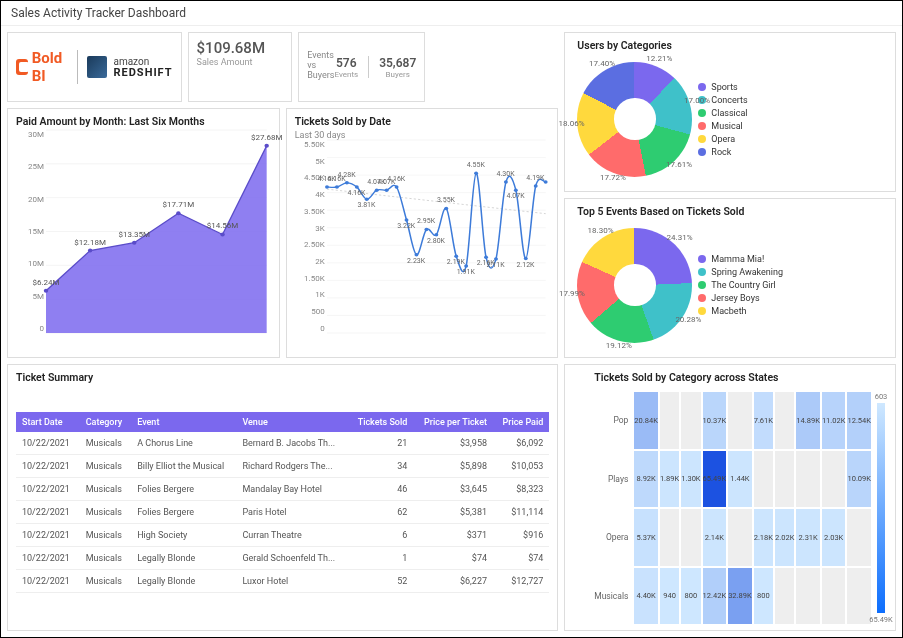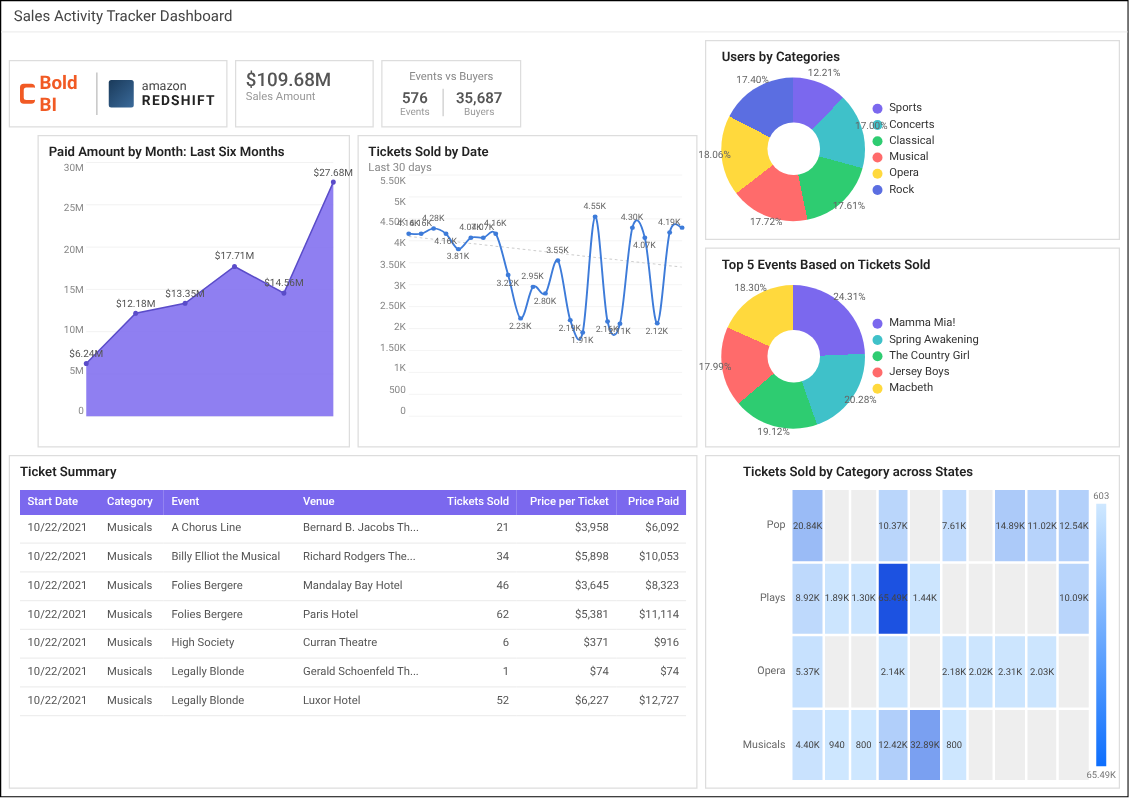--- a/index.html
+++ b/index.html
@@ -5,34 +5,34 @@
   * { box-sizing: border-box; margin: 0; padding: 0; }
   body { font-family: -apple-system, "Segoe UI", Roboto, Arial, sans-serif; font-size: 11px; background: #fff; color: #333; width: 903px; }
   .dashboard { border: 1px solid #000; width: 903px; height: 638px; display: flex; flex-direction: column; }
   .titlebar { padding: 5px 10px; font-size: 12px; color: #444; border-bottom: 1px solid #eee; }
   .content { flex: 1; padding: 6px; display: grid; grid-template-columns: 1fr 1fr 1.05fr; grid-template-rows: 70px 250px 1fr; gap: 6px; overflow: hidden; }
   .card { border: 1px solid #ddd; background: #fff; padding: 6px 8px; position: relative; }
   .card-title { font-size: 10.5px; font-weight: 600; color: #222; margin-bottom: 2px; }
   .card-sub { font-size: 9px; color: #888; }
 
   
-  .toprow { grid-column: 1 / 3; display: grid; grid-template-columns: 1.05fr 0.7fr 0.7fr 0.85fr; gap: 6px; margin-top: 16px; }
+  .toprow { grid-column: 1 / 3; display: grid; grid-template-columns: 1.05fr 0.7fr 0.7fr 0.85fr; gap: 6px; }
   .logo-card { display: flex; align-items: center; justify-content: center; gap: 10px; }
   .logo-bold { color: #f15a24; font-weight: 700; font-size: 15px; display: flex; align-items: center; gap: 4px; }
   .logo-bold .sq { width: 16px; height: 16px; background: #f15a24; border-radius: 3px; position: relative; }
   .logo-bold .sq::after { content:''; position:absolute; left:3px; top:3px; width:10px; height:10px; background:#fff; border-radius:2px; }
   .logo-divider { width:1px; height:34px; background:#bbb; }
   .logo-redshift { display:flex; align-items:center; gap:6px; font-size:12px; color:#222; }
   .logo-redshift .cube { width:20px; height:22px; background:linear-gradient(135deg,#1a3a5a,#3a6a9a); border-radius:2px; position:relative; }
   .logo-redshift .txt { display:flex; flex-direction:column; line-height:1; }
   .logo-redshift .txt1 { font-size:10px; color:#444; }
   .logo-redshift .txt2 { font-size:11px; font-weight:700; letter-spacing:1px; color:#222; }
   .kpi-big { font-size: 15px; font-weight: 500; color: #555; }
   .kpi-lbl { font-size: 9px; color: #999; }
-  .kpi-split { display:flex; flex-direction:column; align-items:center; justify-content:center; }
+  .kpi-split { display:flex; flex-direction:row; align-items:center; justify-content:center; }
   .kpi-split-title { font-size:9px; color:#888; margin-bottom:4px; }
   .kpi-split-row { display:flex; gap:10px; align-items:center; }
   .kpi-split-cell { text-align:center; }
   .kpi-split-div { width:1px; height:22px; background:#ccc; }
   .kpi-split-num { font-size:12px; font-weight:600; color:#555; }
   .kpi-split-lbl { font-size:8px; color:#999; }
 
   
   .pie-card { grid-row: span 1; padding-left: 12px; }
   .pie-wrap { display:flex; align-items:center; height: calc(100% - 16px); }
@@ -64,29 +64,29 @@
 
   
   .heat-card { display:flex; flex-direction:column; }
   .heat-body { flex:1; display:flex; margin-top:6px; }
   .heat-grid { flex:1; display:grid; grid-template-columns: 38px repeat(10, 1fr); grid-template-rows: repeat(4, 1fr); gap:2px; font-size:7.5px; }
   .heat-rowlbl { display:flex; align-items:center; justify-content:flex-end; padding-right:4px; color:#666; font-size:8.5px; }
   .heat-cell { display:flex; align-items:center; justify-content:center; color:#444; font-size:7.5px; }
   .heat-scale { width:12px; margin-left:4px; display:flex; flex-direction:column; justify-content:space-between; align-items:center; font-size:7.5px; color:#777; }
   .heat-scale-bar { flex:1; width:8px; background:linear-gradient(to bottom,#cfe8ff,#0d6efd); margin:2px 0; }
 
-  .chart-anchor { grid-column: 1 / 2; margin-left: 23px; }
+  .chart-anchor { grid-column: 1 / 2; }
   .spline-anchor { grid-column: 2 / 3; }
   .heat-anchor { grid-column: 3 / 4; grid-row: 3 / 4; padding-left: 29px; }
 
   
   .content { grid-template-columns: 1fr 1fr 1.08fr; grid-template-rows: 70px 250px 1fr; }
   .right-col { grid-column:3/4; grid-row:1/3; display:grid; grid-template-rows: 1fr 1fr; gap:6px; }
   .right-col .card { min-height:0; }
-  .bottom-left { grid-row: 3/4; }
+  .bottom-left { grid-row: 3/4; gap: 20px; }
   .heat-anchor { grid-row: 3/4; }
 
   svg { overflow: visible; }
 </style>
 </head>
 <body>
 
 <div class="dashboard">
   <div class="titlebar">Sales Activity Tracker Dashboard</div>
   <div class="content">

